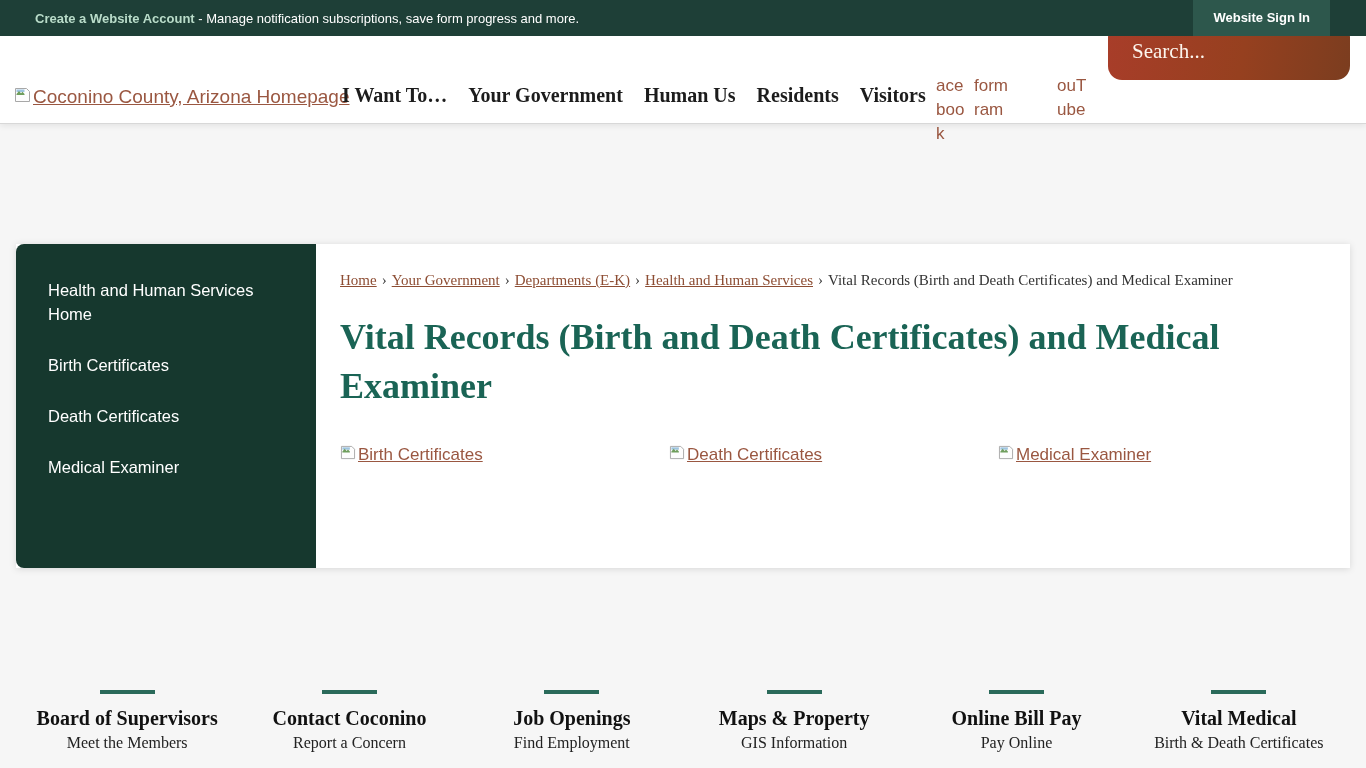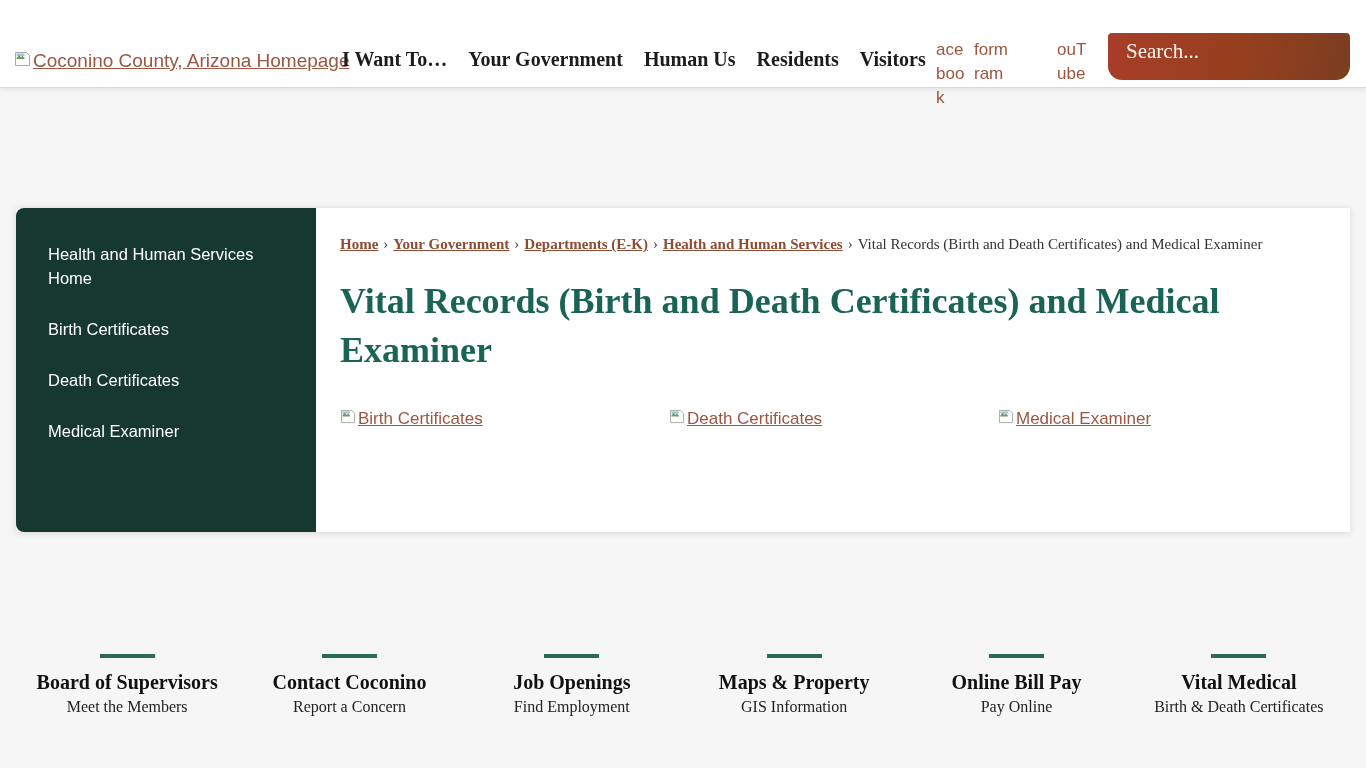--- a/index.html
+++ b/index.html
@@ -96,21 +96,21 @@
 
   .search-box {
     position: absolute;
     top: 33px;
     right: 16px;
     width: 242px;
     height: 47px;
     background: linear-gradient(100deg, #a83d29 0%, #96401f 55%, #7b3d1f 100%);
     border-radius: 4px 4px 14px 14px;
     z-index: 2;
-    padding: 6px 0 0 18px;
+    padding: 6px 0 0 24px;
   }
   .search-box input {
     background: transparent;
     border: none;
     outline: none;
     width: 200px;
     font-family: "Liberation Serif", serif;
     font-size: 21px;
     color: #fdf6ee;
   }
@@ -142,21 +142,21 @@
 
   .content { flex: 1; padding: 28px 32px 0 24px; }
 
   .breadcrumb {
     font-family: "Liberation Serif", serif;
     font-size: 15px;
     color: #333333;
   }
   .breadcrumb a {
     color: #8d4d33;
-    font-weight: bold;
+    font-weight: normal;
     text-decoration: underline;
     cursor: pointer;
   }
   .crumb-sep { color: #444444; padding: 0 5px; }
 
   .page-title {
     margin-top: 24px;
     font-family: "Liberation Serif", serif;
     font-weight: bold;
     font-size: 36px;
@@ -207,20 +207,25 @@
     font-family: "Liberation Serif", serif;
     font-size: 16px;
     color: #222222;
   }
 </style>
 </head>
 <body>
 
 <div class="header-wrap">
 
+  <div class="top-bar">
+    <span class="account-link">Create a Website Account</span>
+      <span class="account-tagline"> - Manage notification subscriptions, save form progress and more.</span>
+    <div class="sign-in-btn">Website Sign In</div>
+  </div>
 
   <div class="header-main">
 
     <a class="logo-link">
       <span class="broken-img">
         <svg width="17" height="16" viewBox="0 0 17 16">
           <path d="M1.5 1.5 h11 l3 3 v10 h-14 z" fill="#fdfdfd" stroke="#a8a8a8"></path>
           <path d="M2.5 2.5 h8 v2.5 h-8 z" fill="#9ec4e0"></path>
           <path d="M2.5 7 l2.5-3 2 2.3 1.5-1.6 2 2.3 v1 h-8 z" fill="#6f9e5d"></path>
         </svg>

